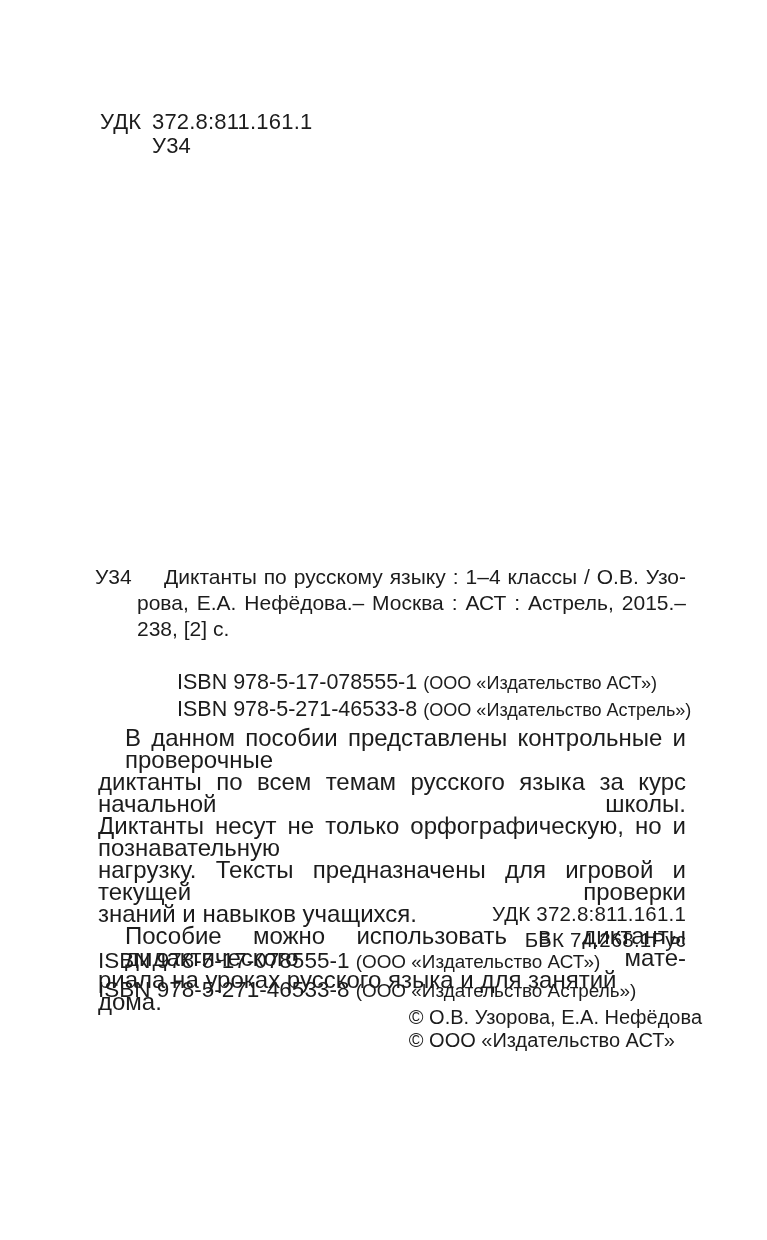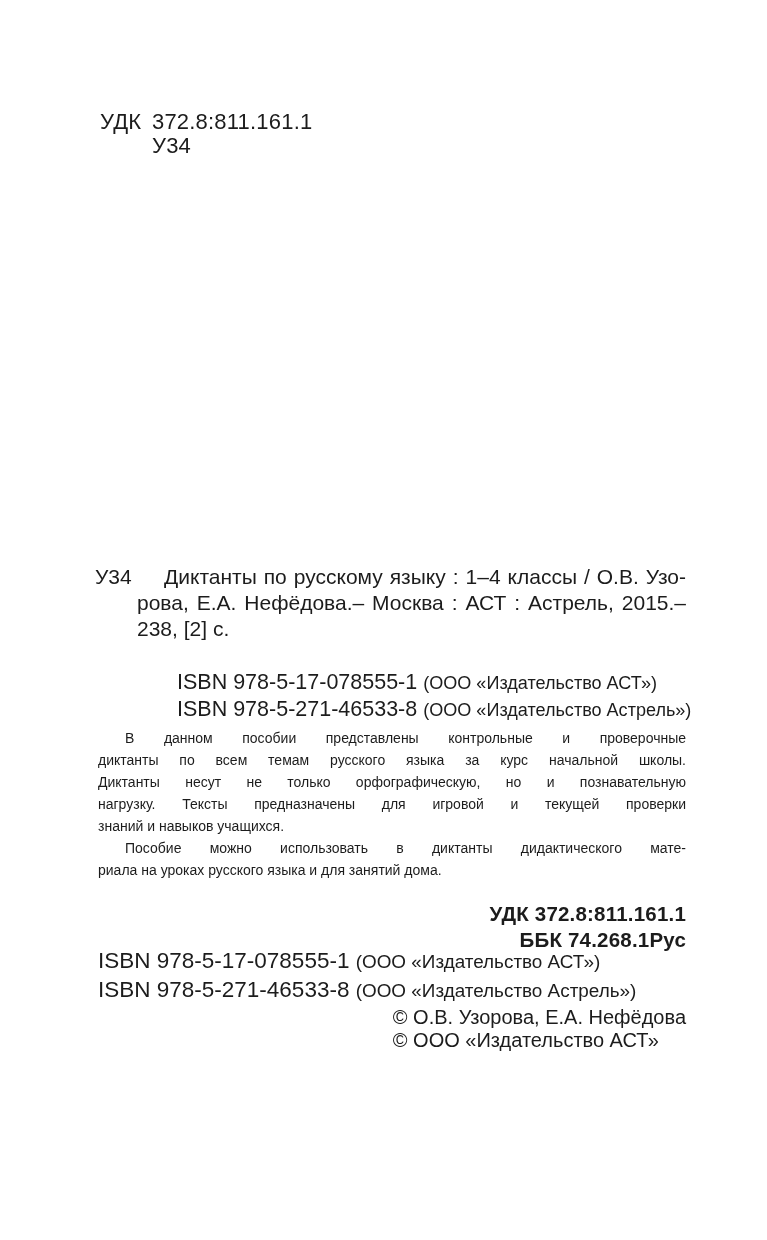--- a/index.html
+++ b/index.html
@@ -61,39 +61,39 @@
     font-size: 22.5px;
     line-height: 28px;
   }
   .isbn-line .paren { font-size: 0.84em; }
 
   
   .annotation {
     left: 98px;
     top: 727px;
     width: 588px;
-    font-size: 14px;
+    font-size: 24px;
     line-height: 22px;
   }
   .annotation .indent { padding-left: 27px; }
 
   
   .codes-bold {
     right: 81px;
     top: 901px;
     font-size: 20.5px;
     line-height: 26px;
-    font-weight: bold;
+    font-weight: normal;
     text-align: right;
     letter-spacing: 0.2px;
   }
 
   
   .copyright-wrap {
-    right: 81px;
+    right: 65px;
     top: 1006px;
     text-align: right;
   }
   .copyright-inner {
     display: inline-block;
     text-align: left;
     font-size: 20px;
     line-height: 22.5px;
   }
 </style>

